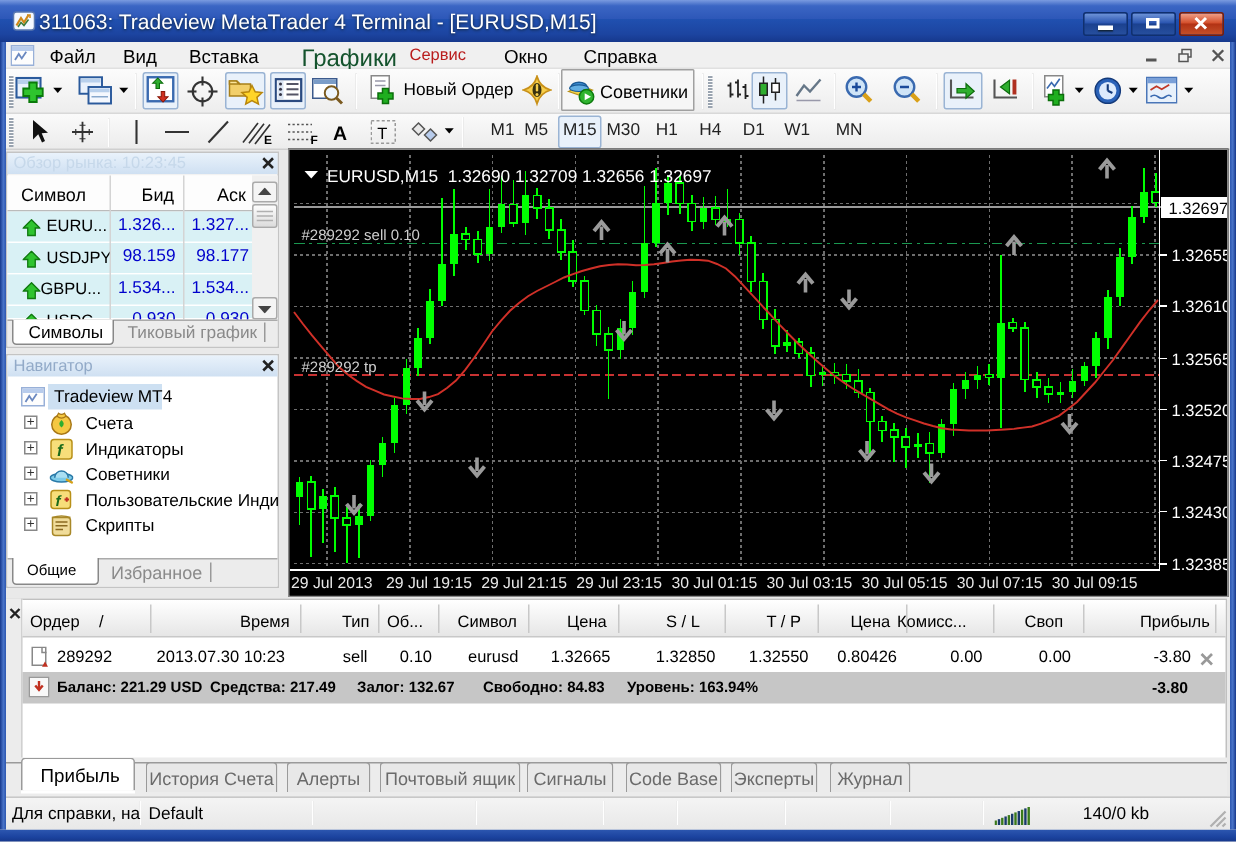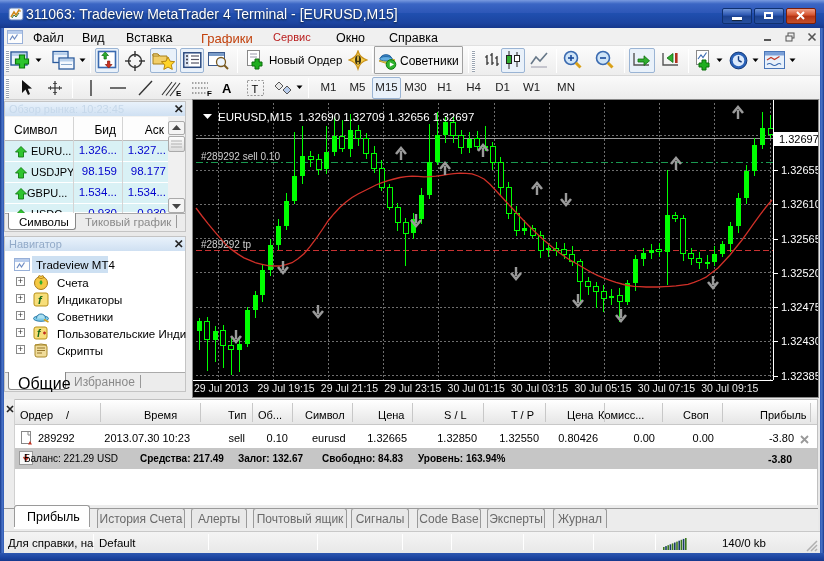--- a/index.html
+++ b/index.html
@@ -42,21 +42,21 @@
 <div class="abs" style="left:0;top:553px;width:824px;height:8px;background:linear-gradient(180deg,#2d57b0,#1c44a0 60%,#16388c)"></div>
 <div class="abs" style="left:4px;top:28px;width:816px;height:18px;background:#f0f0f0;border-bottom:1px solid #e0e0e0"></div>
 <svg style="position:absolute;left:7px;top:30px" width="16" height="14" xmlns="http://www.w3.org/2000/svg">
     <rect x="0.5" y="0.5" width="15" height="13" fill="#fdfdfd" stroke="#98b0d8"></rect>
     <rect x="1" y="1" width="14" height="3" fill="#b8ccec"></rect>
     <path d="M3 10 l2.5 -4 l2 3 l3 -4.5" stroke="#6a88c0" stroke-width="1.2" fill="none"></path>
   </svg>
 <div class="abs" style="left:33px;top:31px;font-size:12.5px;color:#000">Файл</div>
 <div class="abs" style="left:82px;top:31px;font-size:12.5px;color:#000">Вид</div>
 <div class="abs" style="left:126px;top:31px;font-size:12.5px;color:#000">Вставка</div>
-<div class="abs" style="left:201px;top:31px;font-size:13px;color:#c2410c">Графики</div>
+<div class="abs" style="left:201px;top:31px;font-size:16px;color:#14532d">Графики</div>
 <div class="abs" style="left:273px;top:31px;font-size:11px;color:#b91c1c">Сервис</div>
 <div class="abs" style="left:336px;top:31px;font-size:12.5px;color:#000">Окно</div>
 <div class="abs" style="left:389px;top:31px;font-size:12.5px;color:#000">Справка</div>
 <svg style="position:absolute;left:762px;top:31px" width="12" height="12" xmlns="http://www.w3.org/2000/svg">
     <line x1="2" y1="9" x2="9" y2="9" stroke="#555" stroke-width="2"></line>
   </svg>
 <svg style="position:absolute;left:784px;top:31px" width="12" height="12" xmlns="http://www.w3.org/2000/svg">
     <rect x="4" y="2" width="6" height="5" fill="none" stroke="#555"></rect>
     <rect x="2" y="5" width="6" height="5" fill="#f0f0f0" stroke="#555"></rect>
   </svg>
@@ -244,21 +244,21 @@
     <text x="4.5" y="12.5" font-size="11" fill="#000">T</text>
   </svg>
 <svg style="position:absolute;left:274px;top:80px" width="20" height="16" xmlns="http://www.w3.org/2000/svg">
     <path d="M5 2 L9 6 L5 10 L1 6 Z" fill="#e8e8e8" stroke="#555"></path>
     <path d="M13 6 L17 10 L13 14 L9 10 Z" fill="#b8ccec" stroke="#555"></path>
   </svg>
 <svg style="position:absolute;left:296px;top:85px" width="7" height="5" xmlns="http://www.w3.org/2000/svg">
     <path d="M0.5 0.5 L6.5 0.5 L3.5 4 Z" fill="#000"></path>
   </svg>
 <div class="sep" style="left:308px;top:78px;height:20px"></div>
-<div class="abs" style="left:314px;top:81px;width:29px;text-align:center;font-size:11.5px;color:#222">M1</div>
+<div class="abs" style="left:314px;top:81px;width:29px;text-align:right;font-size:11.5px;color:#222">M1</div>
 <div class="abs" style="left:343px;top:81px;width:29px;text-align:center;font-size:11.5px;color:#222">M5</div>
 <div class="abs press" style="left:372px;top:77px;width:29px;height:22px"></div>
 <div class="abs" style="left:372px;top:81px;width:29px;text-align:center;font-size:11.5px;color:#222">M15</div>
 <div class="abs" style="left:401px;top:81px;width:29px;text-align:center;font-size:11.5px;color:#222">M30</div>
 <div class="abs" style="left:430px;top:81px;width:29px;text-align:center;font-size:11.5px;color:#222">H1</div>
 <div class="abs" style="left:459px;top:81px;width:29px;text-align:center;font-size:11.5px;color:#222">H4</div>
 <div class="abs" style="left:488px;top:81px;width:29px;text-align:center;font-size:11.5px;color:#222">D1</div>
 <div class="abs" style="left:517px;top:81px;width:29px;text-align:center;font-size:11.5px;color:#222">W1</div>
 <div class="abs" style="left:546px;top:81px;width:29px;text-align:right;font-size:11.5px;color:#222">MN</div>
 <div class="abs" style="left:4px;top:100px;width:816px;height:431px;background:#e9e9e9"></div>
@@ -363,21 +363,21 @@
 <div class="treelbl" style="left:57px;top:328px;max-width:129px;overflow:hidden">Пользовательские Инди</div>
 <div class="exp" style="left:16px;top:345px">+</div>
 <svg style="position:absolute;left:33px;top:342px" width="16" height="17" xmlns="http://www.w3.org/2000/svg">
     <path d="M2 3 h10 q2 0 2 2 v8 q0 2 -2 2 h-8 q-2 0 -2 -2 Z" fill="#f0dc9a" stroke="#a88828"></path>
     <path d="M4 6 h8 M4 8.5 h8 M4 11 h5" stroke="#8a6a20" stroke-width="0.9"></path>
     <path d="M2 3 q6 -2 12 0" fill="none" stroke="#a88828"></path>
   </svg>
 <div class="treelbl" style="left:57px;top:345px;max-width:129px;overflow:hidden">Скрипты</div>
 <div class="abs" style="left:5px;top:372px;width:180px;height:19px;background:#ececec;border-top:1px solid #aaa"></div>
 <div class="abs" style="left:8px;top:372px;width:58px;height:18px;background:#fff;border:1px solid #888;border-top:none;border-radius:0 0 3px 3px"></div>
-<div class="abs" style="left:18px;top:375px;font-size:16px;color:#000">Общие</div>
+<div class="abs" style="left:18px;top:375px;font-size:10px;color:#000">Общие</div>
 <div class="abs" style="left:74px;top:375px;font-size:12px;color:#8a8a8a">Избранное</div>
 <div class="abs" style="left:140px;top:375px;width:1px;height:13px;background:#999"></div>
 <div class="abs" style="left:192px;top:99px;width:627px;height:299px;border:1px solid #888;background:#000"></div>
 <svg width="625" height="297" viewBox="193 100 625 297" style="position:absolute;left:193px;top:100px" xmlns="http://www.w3.org/2000/svg" shape-rendering="crispEdges">
     <rect x="193" y="100" width="625" height="297" fill="#000"></rect>
     <line x1="218" y1="103" x2="218" y2="380" stroke="#6e6e6e" stroke-width="1" stroke-dasharray="2,2"></line>
     <line x1="273.2" y1="103" x2="273.2" y2="380" stroke="#6e6e6e" stroke-width="1" stroke-dasharray="2,2"></line>
     <line x1="328.4" y1="103" x2="328.4" y2="380" stroke="#6e6e6e" stroke-width="1" stroke-dasharray="2,2"></line>
     <line x1="383.59999999999997" y1="103" x2="383.59999999999997" y2="380" stroke="#6e6e6e" stroke-width="1" stroke-dasharray="2,2"></line>
     <line x1="438.79999999999995" y1="103" x2="438.79999999999995" y2="380" stroke="#6e6e6e" stroke-width="1" stroke-dasharray="2,2"></line>
@@ -650,21 +650,21 @@
 <div class="abs" style="left:352px;top:403px;width:1px;height:19px;background:#c8c8c8"></div>
 <div class="abs" style="left:412px;top:403px;width:1px;height:19px;background:#c8c8c8"></div>
 <div class="abs" style="left:483px;top:403px;width:1px;height:19px;background:#c8c8c8"></div>
 <div class="abs" style="left:545px;top:403px;width:1px;height:19px;background:#c8c8c8"></div>
 <div class="abs" style="left:604px;top:403px;width:1px;height:19px;background:#c8c8c8"></div>
 <div class="abs" style="left:662px;top:403px;width:1px;height:19px;background:#c8c8c8"></div>
 <div class="abs" style="left:722px;top:403px;width:1px;height:19px;background:#c8c8c8"></div>
 <div class="abs" style="left:810px;top:403px;width:1px;height:19px;background:#c8c8c8"></div>
 <div class="hdrtxt" style="left:20px">Ордер</div>
 <div class="hdrtxt" style="left:66px">/</div>
-<div class="hdrtxt" style="left:144px">Время</div>
+<div class="hdrtxt" style="left:160px">Время</div>
 <div class="hdrtxt" style="left:228px">Тип</div>
 <div class="hdrtxt" style="left:258px">Об...</div>
 <div class="hdrtxt" style="left:305px">Символ</div>
 <div class="hdrtxt" style="left:378px">Цена</div>
 <div class="hdrtxt" style="left:444px">S / L</div>
 <div class="hdrtxt" style="left:511px">T / P</div>
 <div class="hdrtxt" style="left:567px">Цена</div>
 <div class="hdrtxt" style="left:598px">Комисс...</div>
 <div class="hdrtxt" style="left:683px">Своп</div>
 <div class="hdrtxt" style="left:760px">Прибыль</div>
@@ -686,21 +686,21 @@
 <div class="celltxt" style="left:594px;width:120px;text-align:right">0.00</div>
 <div class="celltxt" style="left:674px;width:120px;text-align:right">-3.80</div>
 <svg style="position:absolute;left:799px;top:434px" width="11" height="11" xmlns="http://www.w3.org/2000/svg">
     <path d="M2 2 L9 9 M9 2 L2 9" stroke="#999" stroke-width="1.8"></path>
   </svg>
 <div class="abs" style="left:15px;top:448px;width:802px;height:21px;background:#c6c6c6"></div>
 <svg style="position:absolute;left:19px;top:451px" width="14" height="14" xmlns="http://www.w3.org/2000/svg">
     <rect x="0.5" y="0.5" width="13" height="13" fill="#f8f8f8" stroke="#999"></rect>
     <path d="M7 3 v5 M4.5 6 L7 9 L9.5 6" stroke="#c03020" stroke-width="1.6" fill="none"></path>
   </svg>
-<div class="abs" style="left:24px;top:453px;font-size:10px;font-weight:normal;color:#000">Баланс: 221.29 USD</div>
+<div class="abs" style="left:38px;top:453px;font-size:10px;font-weight:bold;color:#000">Баланс: 221.29 USD</div>
 <div class="abs" style="left:140px;top:453px;font-size:10px;font-weight:bold;color:#000">Средства: 217.49</div>
 <div class="abs" style="left:238px;top:453px;font-size:10px;font-weight:bold;color:#000">Залог: 132.67</div>
 <div class="abs" style="left:322px;top:453px;font-size:10px;font-weight:bold;color:#000">Свободно: 84.83</div>
 <div class="abs" style="left:418px;top:453px;font-size:10px;font-weight:bold;color:#000">Уровень: 163.94%</div>
 <div class="abs" style="left:712px;top:453px;width:80px;text-align:right;font-size:10.5px;font-weight:bold;color:#000">-3.80</div>
 <div class="abs" style="left:4px;top:505px;width:814px;height:26px;background:#ececec"></div>
 <div class="abs" style="left:4px;top:508px;width:814px;height:1px;background:#9a9a9a"></div>
 <div class="abs" style="left:14px;top:505px;width:76px;height:22px;background:#fff;border:1px solid #9a9a9a;border-bottom:none;border-radius:3px 3px 0 0"></div>
 <div class="abs" style="left:14px;top:527px;width:76px;height:2px;background:#fff"></div>
 <div class="abs" style="left:27px;top:510px;font-size:12.5px;color:#000">Прибыль</div>

